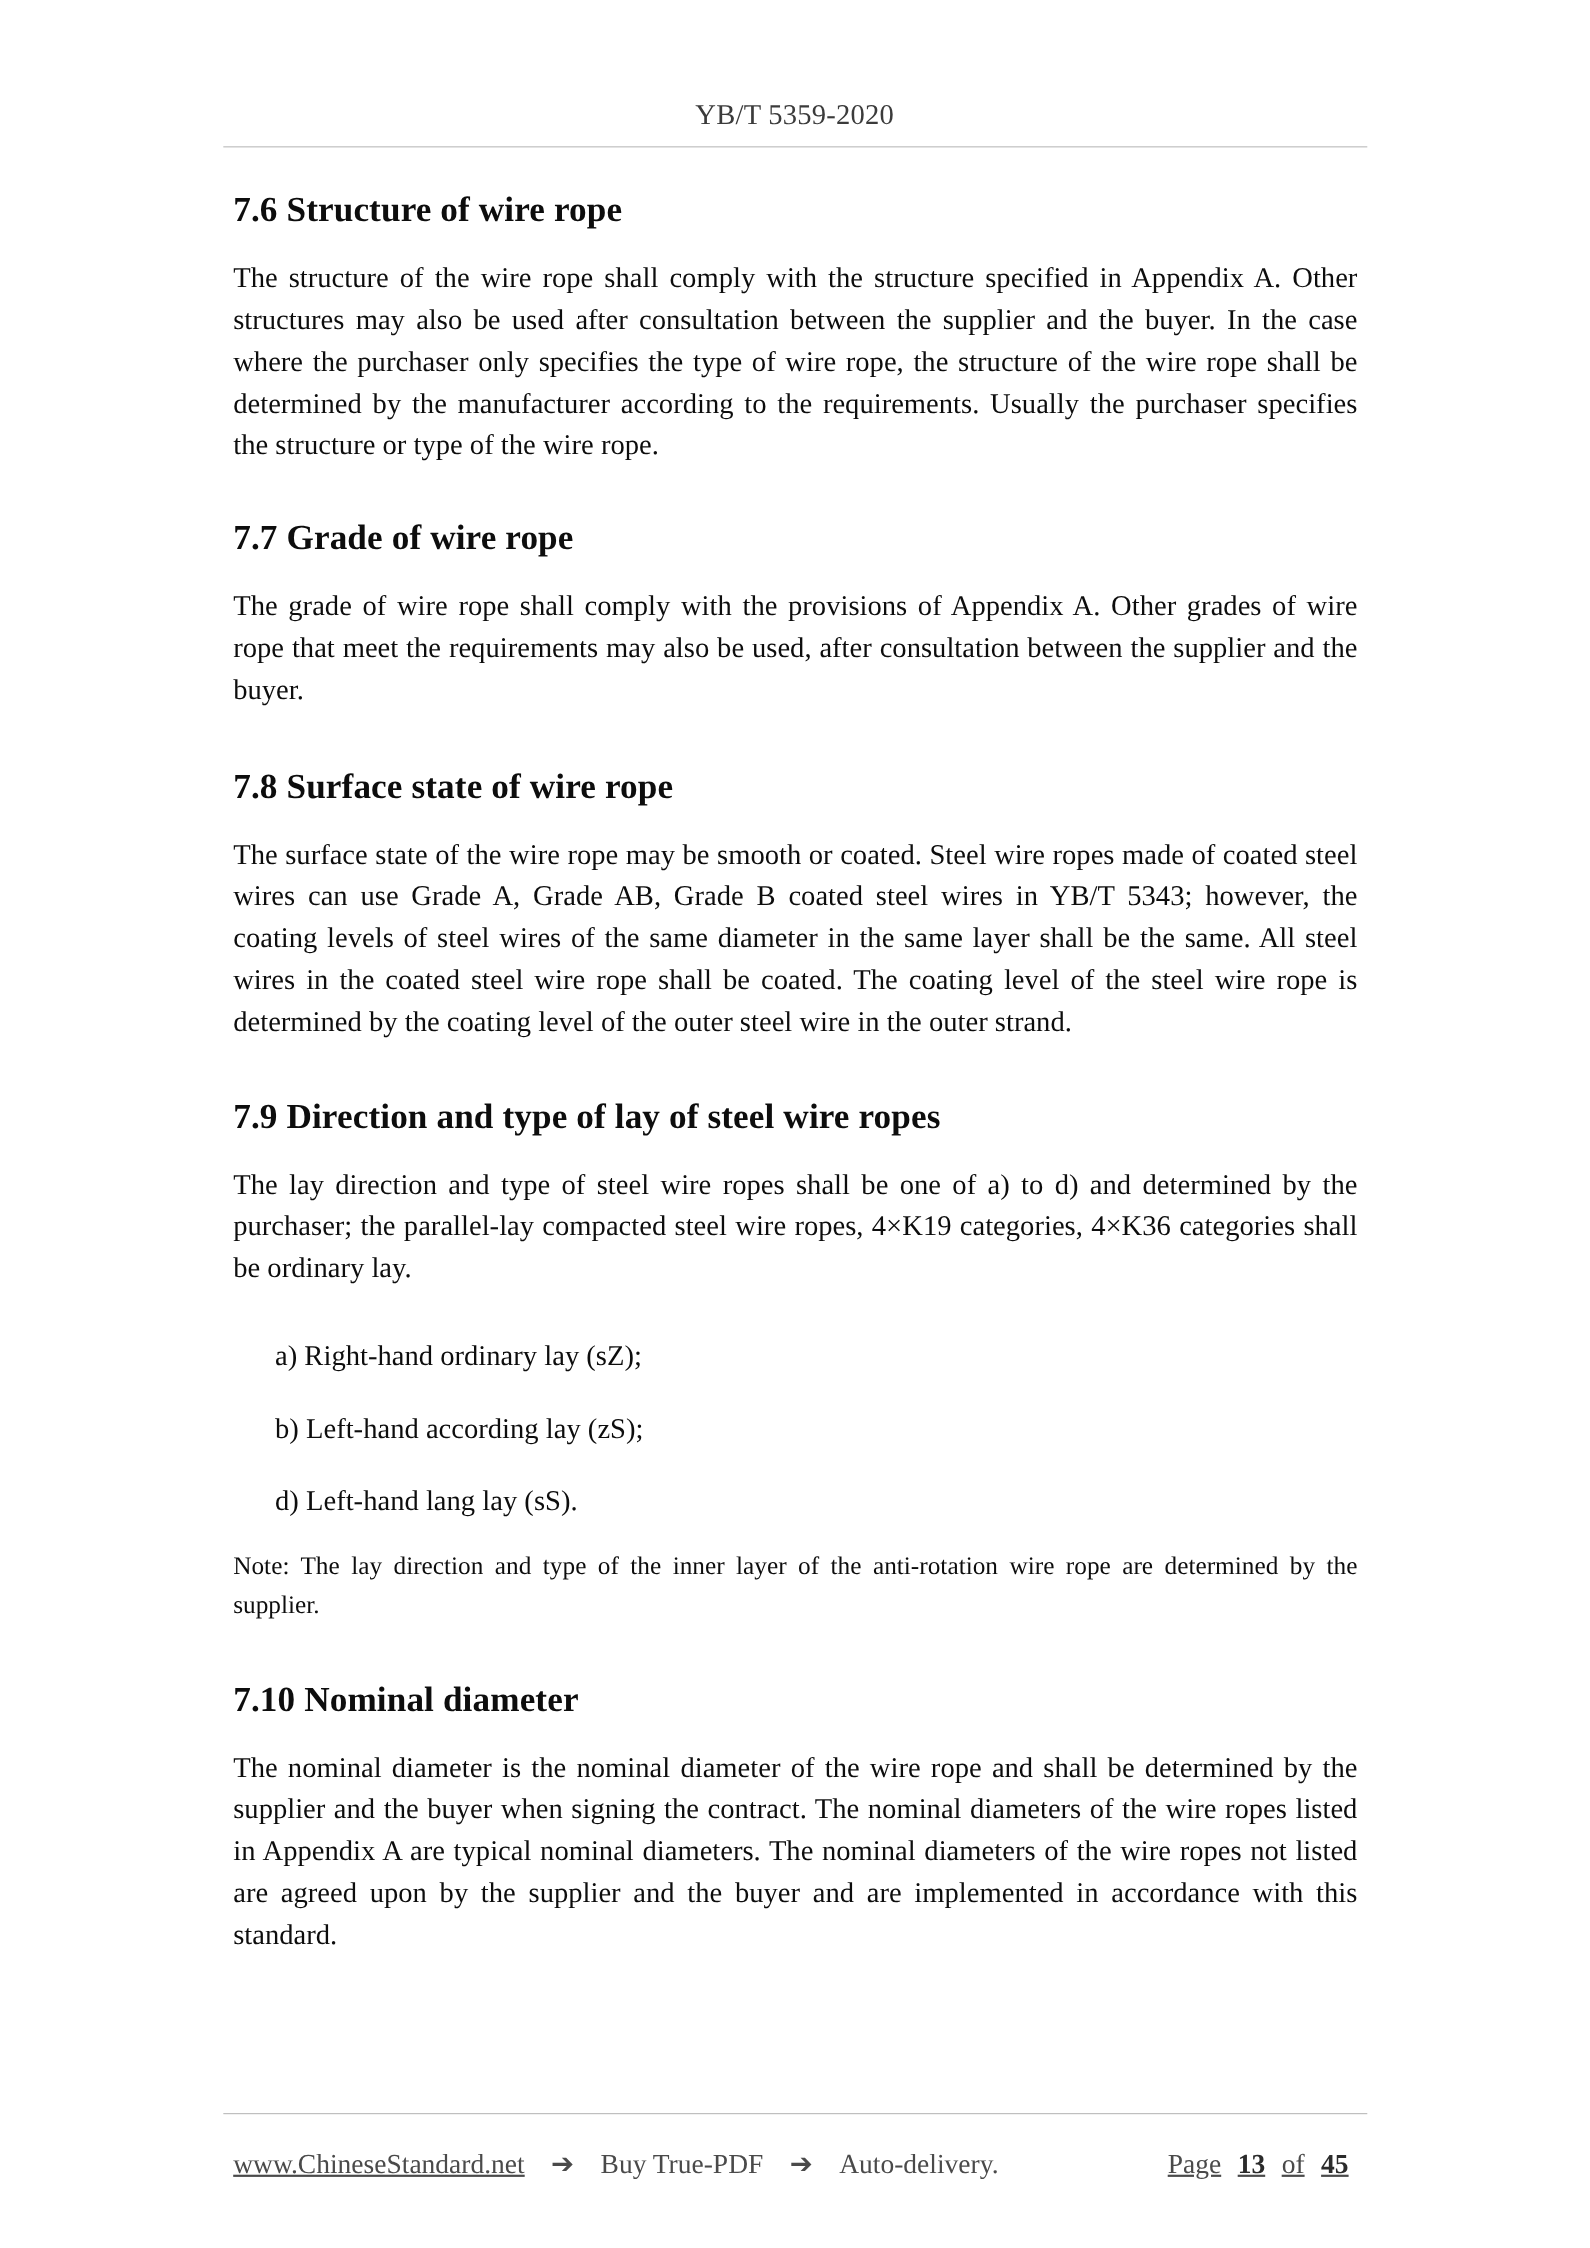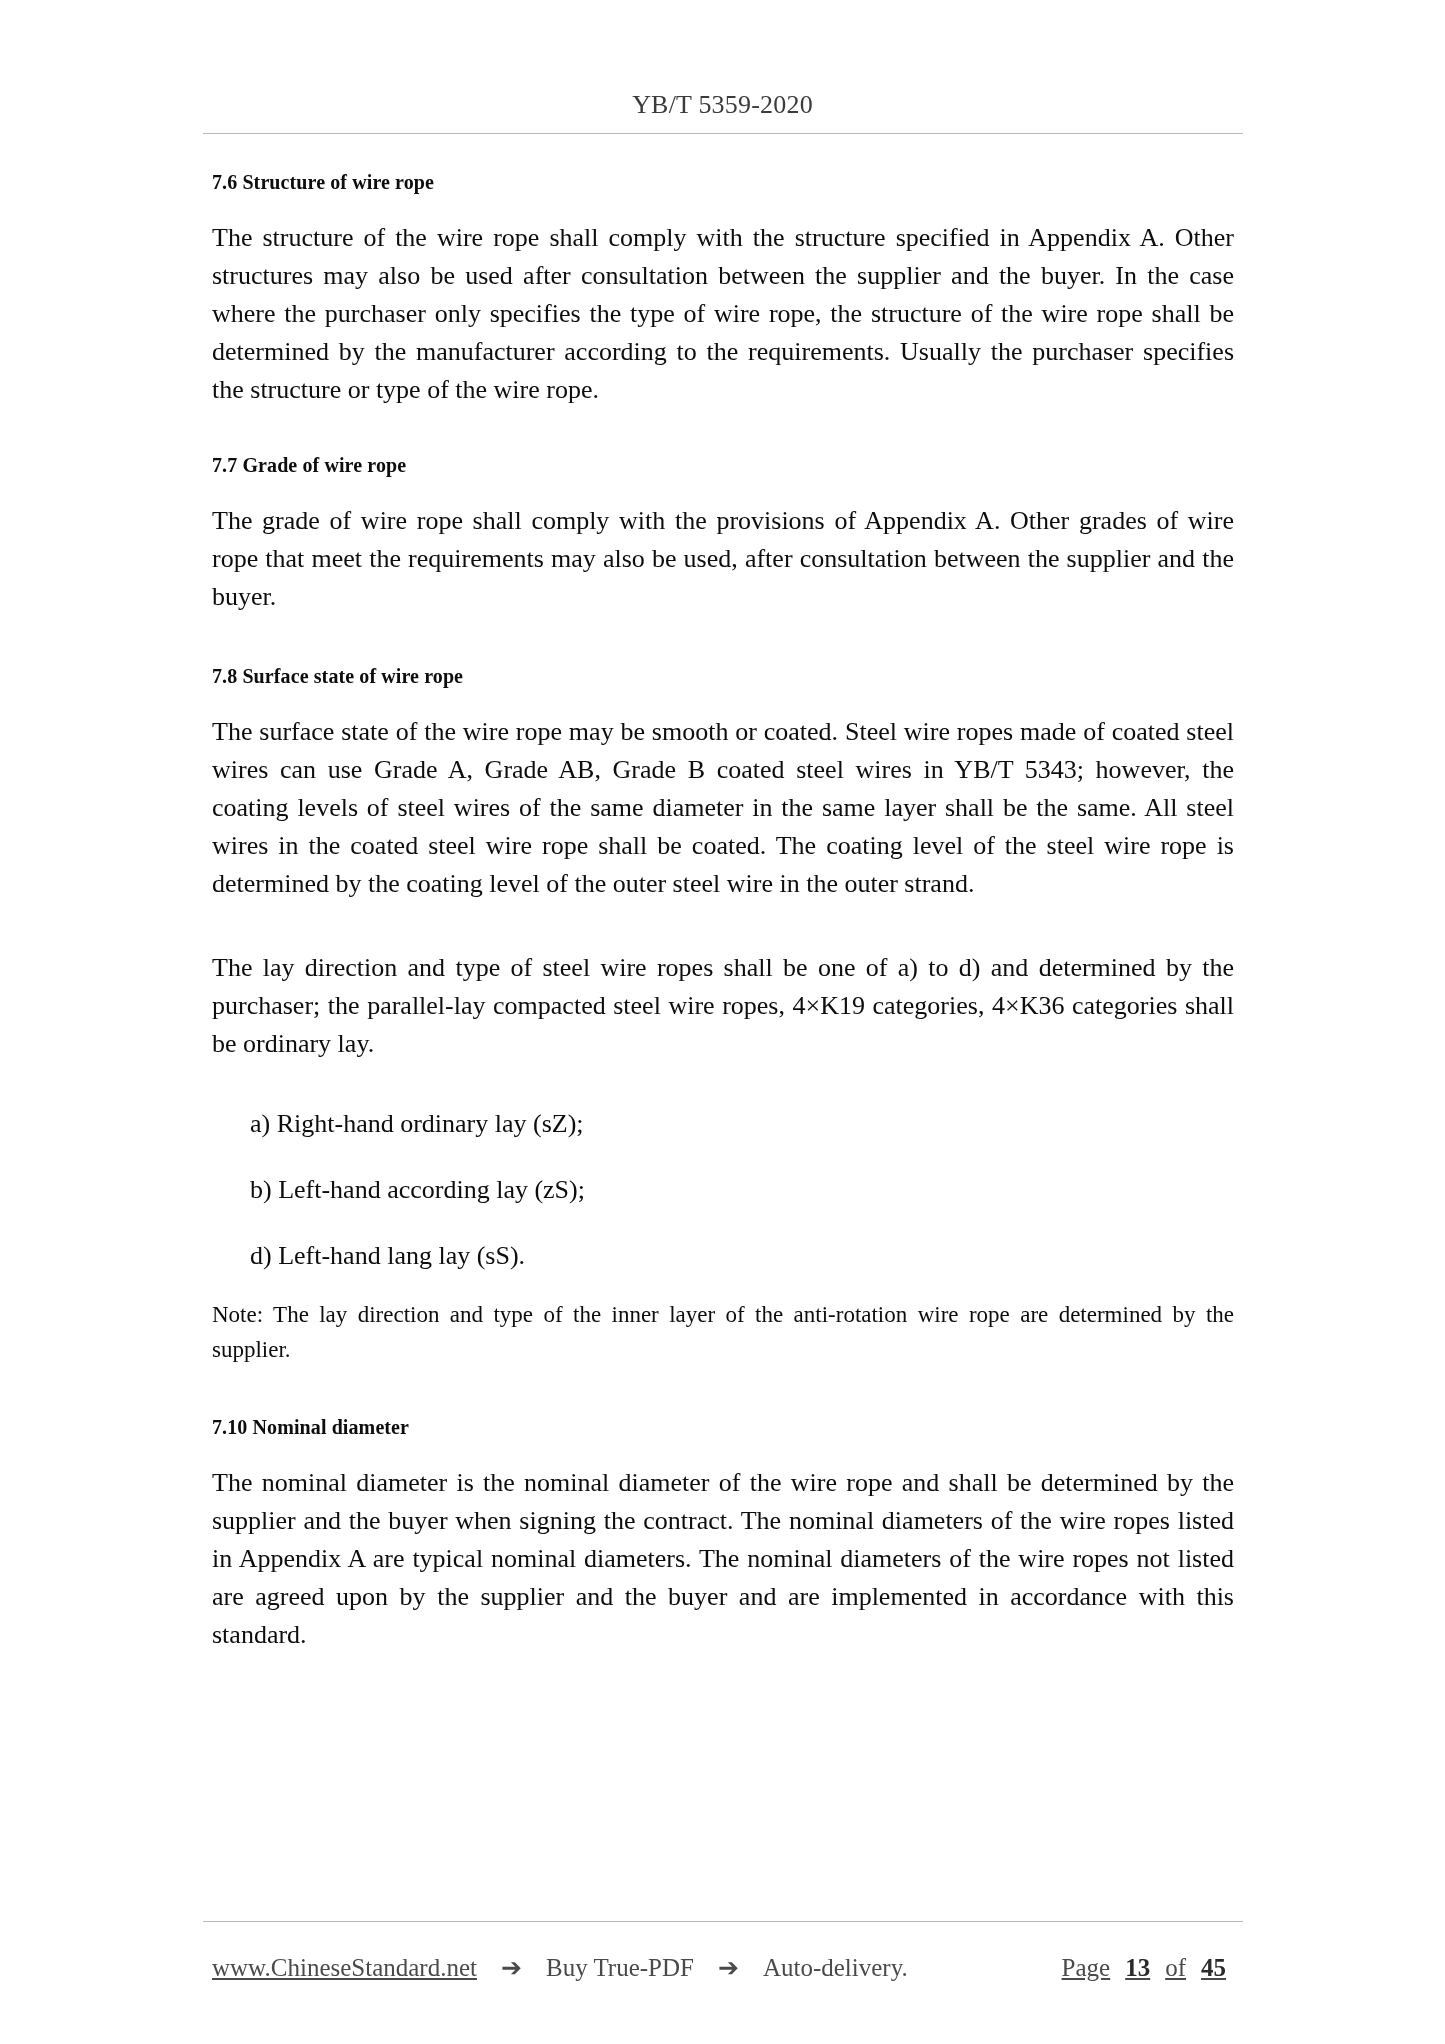--- a/index.html
+++ b/index.html
@@ -42,21 +42,21 @@
 
   
   .content {
     position: absolute;
     top: 170px;
     left: 212px;
     width: 1022px;
   }
 
   h2.section-heading {
-    font-size: 20px;
+    font-size: 32px;
     font-weight: bold;
     margin: 0 0 24px 0;
     line-height: 1.25;
     letter-spacing: 0.1px;
   }
   .block {
     margin-bottom: 28px;
   }
   .block:last-child {
     margin-bottom: 0;
@@ -173,20 +173,21 @@
     </div>
     <div class="gap-b"></div>
 
     <div class="block">
       <h2 class="section-heading">7.8 Surface state of wire rope</h2>
       <p class="body-text">The surface state of the wire rope may be smooth or coated. Steel wire ropes made of coated steel wires can use Grade A, Grade AB, Grade B coated steel wires in YB/T 5343; however, the coating levels of steel wires of the same diameter in the same layer shall be the same. All steel wires in the coated steel wire rope shall be coated. The coating level of the steel wire rope is determined by the coating level of the outer steel wire in the outer strand.</p>
     </div>
     <div class="gap-c"></div>
 
     <div class="block">
+      <h2 class="section-heading">7.9 Direction and type of lay of steel wire ropes</h2>
       <p class="body-text">The lay direction and type of steel wire ropes shall be one of a) to d) and determined by the purchaser; the parallel-lay compacted steel wire ropes, 4×K19 categories, 4×K36 categories shall be ordinary lay.</p>
       <div class="gap-f"></div>
       <ul class="lay-list">
         <li>a) Right-hand ordinary lay (sZ);</li>
         <li>b) Left-hand according lay (zS);</li>
         <li>d) Left-hand lang lay (sS).</li>
       </ul>
       <div class="gap-g"></div>
       <p class="note-text">Note: The lay direction and type of the inner layer of the anti-rotation wire rope are determined by the supplier.</p>
     </div>

